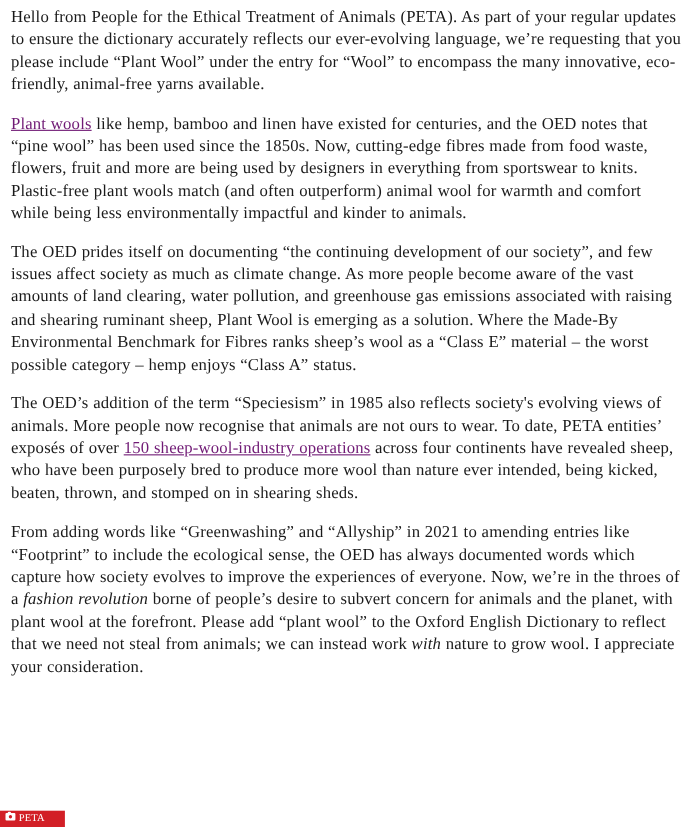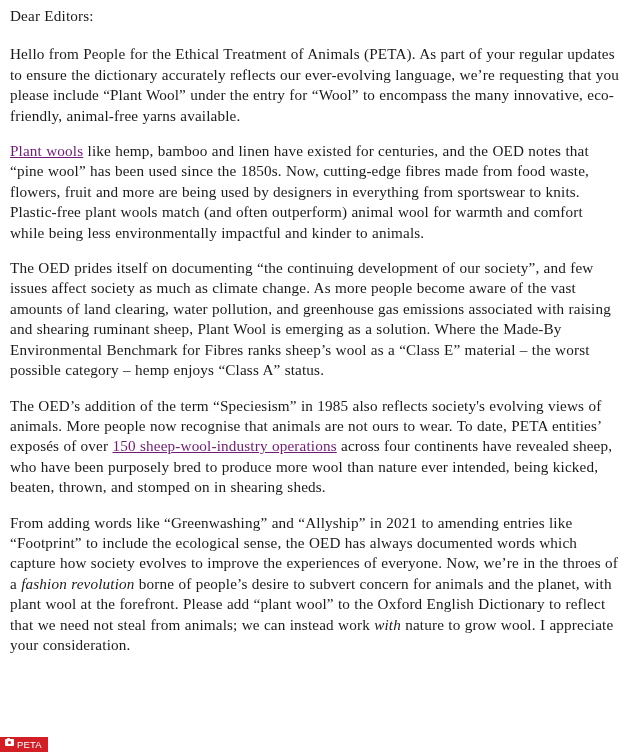--- a/index.html
+++ b/index.html
@@ -41,24 +41,24 @@
   }
   .ital {
     font-style: italic;
   }
   .credit {
     position: absolute;
     left: 0;
     bottom: 0;
     background: #d21f26;
     color: #ffffff;
-    font-family: Liberation Sans, sans-serif;
+    font-family: Liberation Serif, serif;
     font-size: 9.5px;
     line-height: 11px;
-    padding: 2px 6px 2px 5px;
+    padding: 2px 18px 2px 5px;
     letter-spacing: 0.02em;
     display: flex;
     gap: 3px;
   }
   .credit .cam {
     display: inline-block;
     width: 9px;
     height: 7px;
     position: relative;
     background: #ffffff;
@@ -83,21 +83,20 @@
     background: #d21f26;
     top: 1.8px;
     left: 2.8px;
   }
 </style>
 </head>
 <body>
 
 <div id="page">
   <div class="letter-body">
-    <p class="para salutation">Dear Editors:</p>
     <div>
         <p class="para"><span>Hello from People for the Ethical Treatment of Animals (PETA). As part of your regular updates to ensure the dictionary accurately reflects our ever-evolving language, we’re requesting that you please include “Plant Wool” under the entry for “Wool” to encompass the many innovative, eco-friendly, animal-free yarns available.</span></p>
         <p class="para"><a class="inline-link" href="#">Plant wools</a><span> like hemp, bamboo and linen have existed for centuries, and the OED notes that “pine wool” has been used since the 1850s. Now, cutting-edge fibres made from food waste, flowers, fruit and more are being used by designers in everything from sportswear to knits. Plastic-free plant wools match (and often outperform) animal wool for warmth and comfort while being less environmentally impactful and kinder to animals.</span></p>
         <p class="para"><span>The OED prides itself on documenting “the continuing development of our society”, and few issues affect society as much as climate change. As more people become aware of the vast amounts of land clearing, water pollution, and greenhouse gas emissions associated with raising and shearing ruminant sheep, Plant Wool is emerging as a solution. Where the Made-By Environmental Benchmark for Fibres ranks sheep’s wool as a “Class E” material – the worst possible category – hemp enjoys “Class A” status.</span></p>
         <p class="para"><span>The OED’s addition of the term “Speciesism” in 1985 also reflects society's evolving views of animals. More people now recognise that animals are not ours to wear. To date, PETA entities’ exposés of over </span><a class="inline-link" href="#">150 sheep-wool-industry operations</a><span> across four continents have revealed sheep, who have been purposely bred to produce more wool than nature ever intended, being kicked, beaten, thrown, and stomped on in shearing sheds.</span></p>
         <p class="para last"><span>From adding words like “Greenwashing” and “Allyship” in 2021 to amending entries like “Footprint” to include the ecological sense, the OED has always documented words which capture how society evolves to improve the experiences of everyone. Now, we’re in the throes of a </span><em class="ital">fashion revolution</em><span> borne of people’s desire to subvert concern for animals and the planet, with plant wool at the forefront. Please add “plant wool” to the Oxford English Dictionary to reflect that we need not steal from animals; we can instead work </span><em class="ital">with</em><span> nature to grow wool.  I appreciate your consideration.</span></p>
       </div>
   </div>
 
   <div class="credit">

